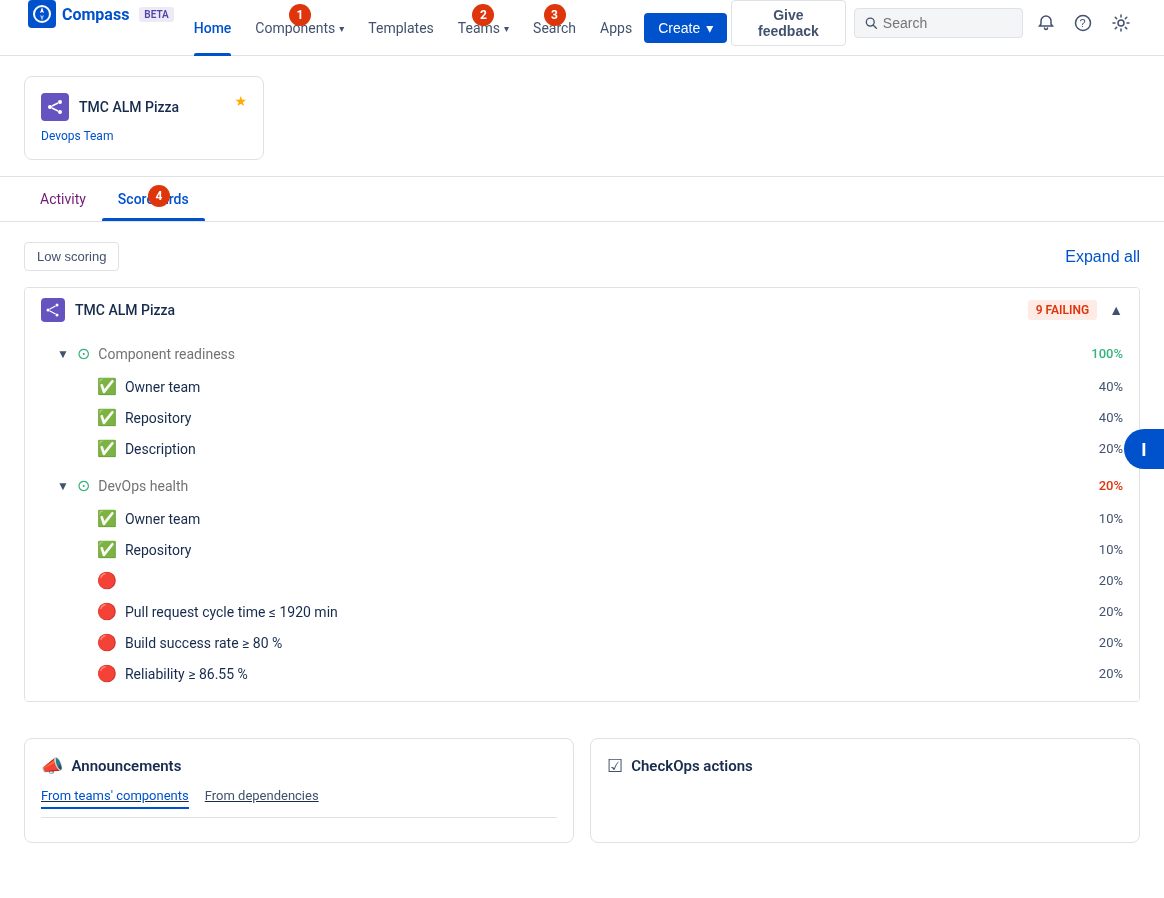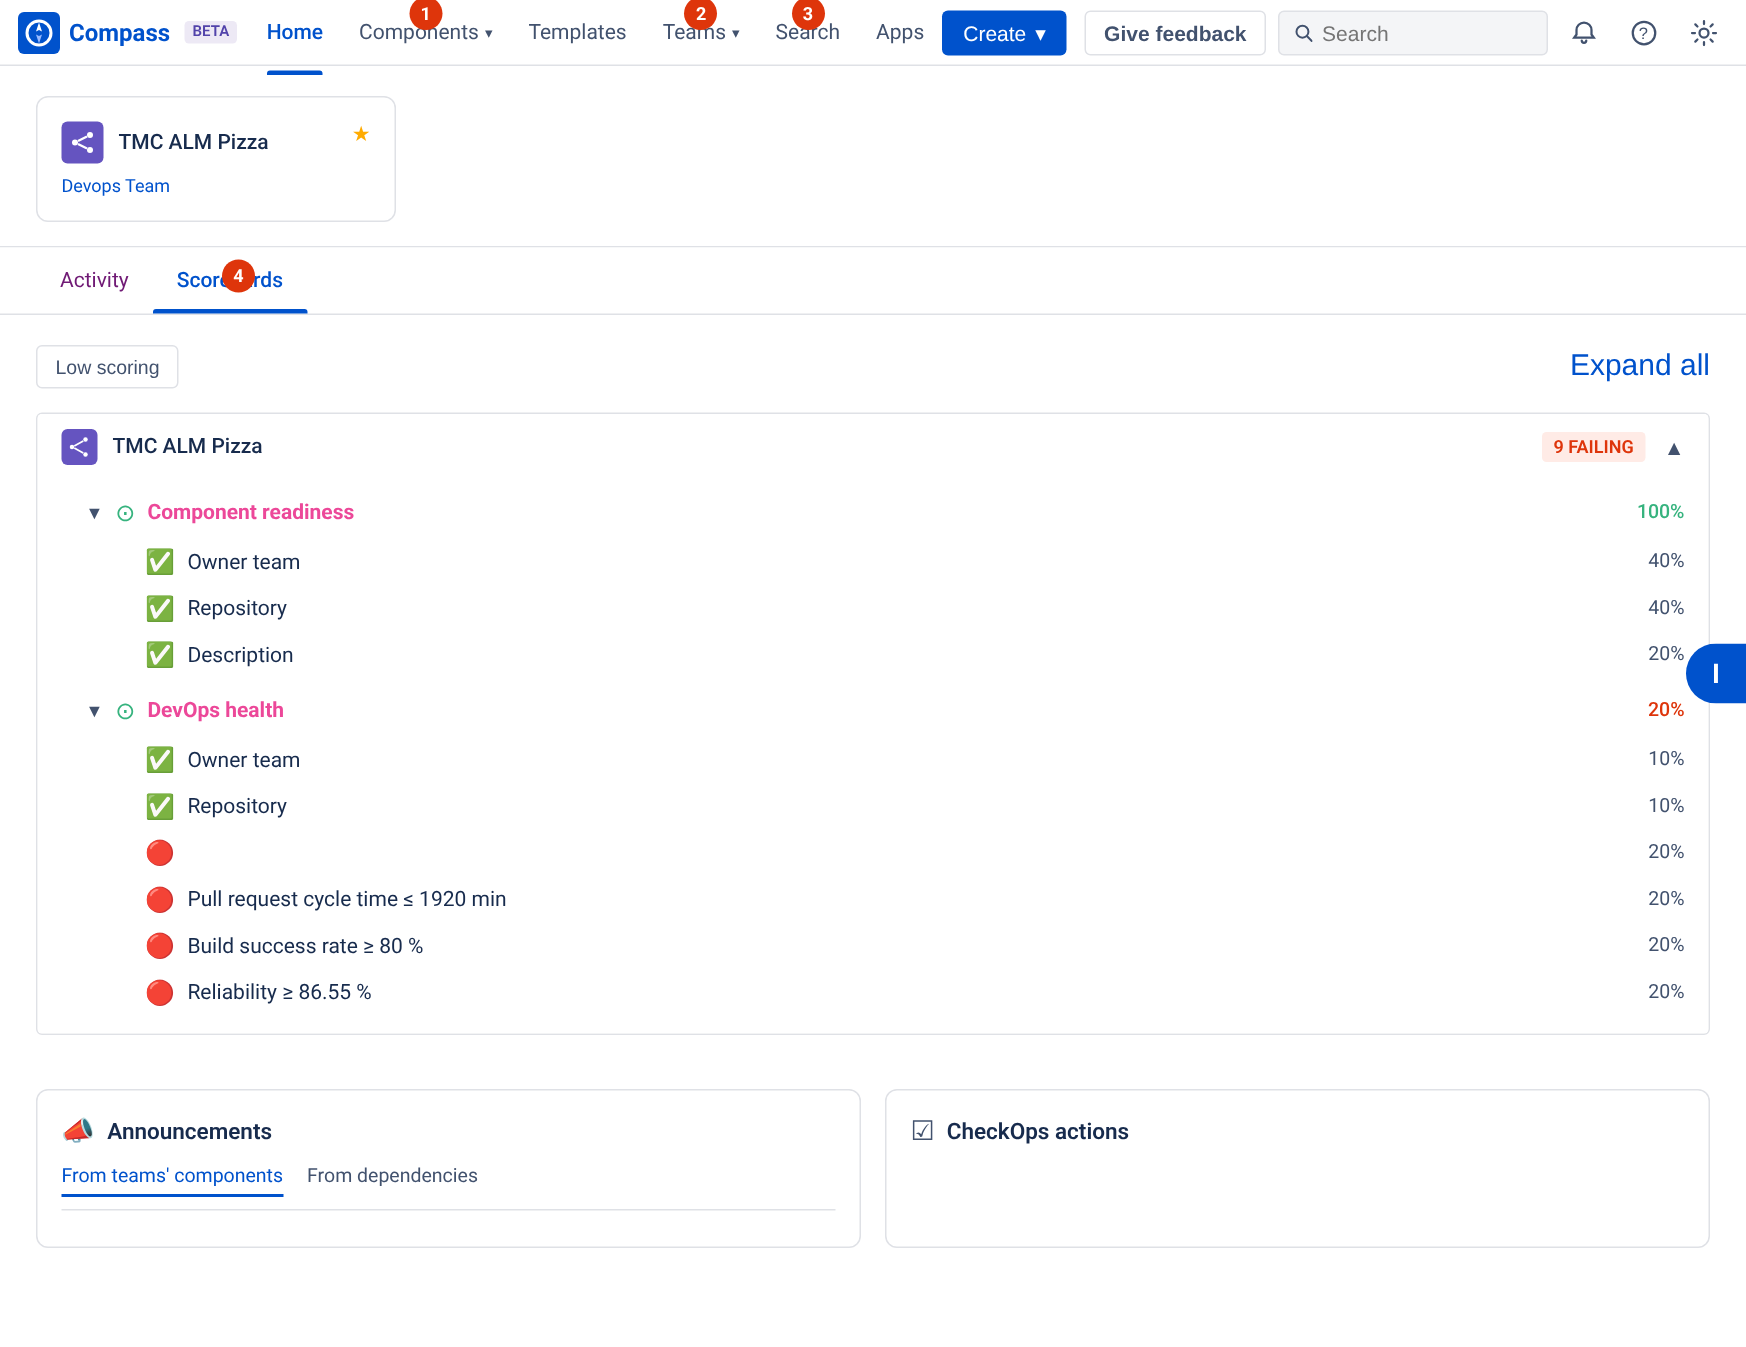--- a/index.html
+++ b/index.html
@@ -1,23 +1,23 @@
 <!DOCTYPE html>
 <html><head>
   <meta charset="utf-8">
   <style>
     * { box-sizing: border-box; margin: 0; padding: 0; }
     body { font-family: -apple-system, BlinkMacSystemFont, 'Segoe UI', Roboto, sans-serif; font-size: 14px; color: #172b4d; background: #fff; }
 
     
     .topnav {
       display: flex;
-      align-items: center;
-      height: 44px;
-      padding: 0 12px;
+      align-items: flex-start;
+      height: 56px;
+      padding: 0 28px;
       border-bottom: 1px solid #dfe1e6;
       background: #fff;
       position: relative;
       z-index: 10;
     }
     .topnav-logo {
       display: flex;
       align-items: center;
       gap: 6px;
       margin-right: 8px;
@@ -259,21 +259,21 @@
       border-radius: 4px;
       padding: 6px 12px;
       font-size: 13px;
       color: #42526e;
       cursor: pointer;
     }
     .expand-all-btn {
       background: transparent;
       border: none;
       color: #0052cc;
-      font-size: 20px;
+      font-size: 16px;
       cursor: pointer;
       font-weight: 400;
       padding-left: 36px;
     }
 
     
     .scorecard-group {
       border: 1px solid #dfe1e6;
       border-radius: 4px;
       margin-bottom: 16px;
@@ -348,22 +348,22 @@
     }
     .criteria-group-chevron {
       font-size: 12px;
       color: #42526e;
     }
     .criteria-group-check {
       font-size: 16px;
     }
     .criteria-group-name {
       font-size: 14px;
-      font-weight: 700;
-      color: #ec4899;
+      font-weight: 400;
+      color: #737373;
     }
     .criteria-score {
       font-size: 13px;
       font-weight: 500;
       color: #36b37e;
     }
     .criteria-score.failing { color: #de350b; }
     .criteria-item {
       display: flex;
       align-items: center;
@@ -416,20 +416,21 @@
       font-size: 15px;
       font-weight: 600;
       color: #172b4d;
     }
     .bottom-card-tabs {
       display: flex;
       gap: 16px;
       border-bottom: 1px solid #dfe1e6;
       padding-bottom: 8px;
       margin-bottom: 8px;
+      text-decoration: underline;
     }
     .bottom-card-tab {
       font-size: 13px;
       color: #42526e;
       cursor: pointer;
       padding-bottom: 4px;
     }
     .bottom-card-tab.active {
       color: #0052cc;
       border-bottom: 2px solid #0052cc;

